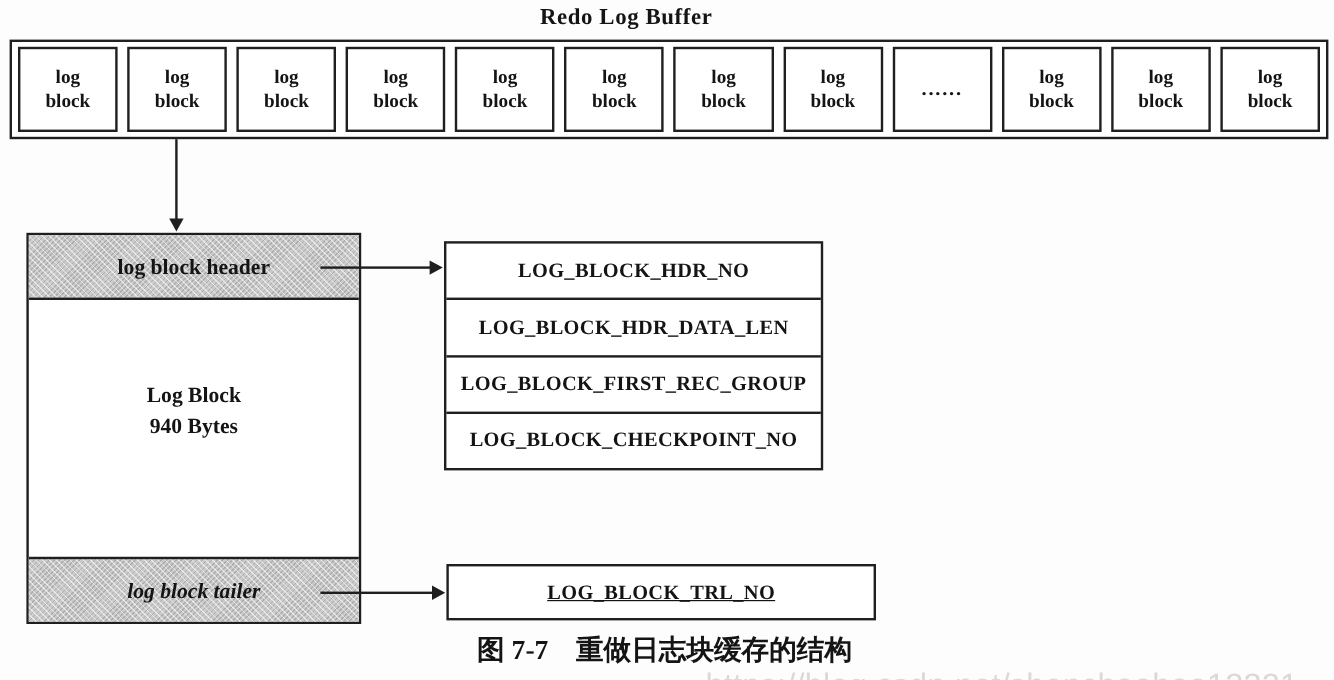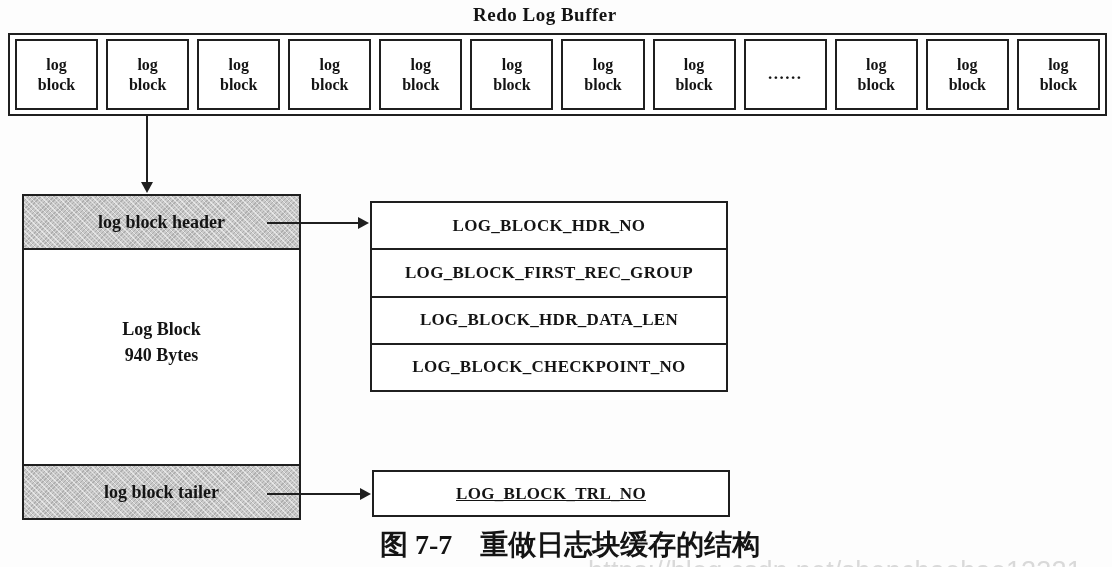--- a/index.html
+++ b/index.html
@@ -20,21 +20,21 @@
     position: relative;
     width: 1112px;
     height: 567px;
     overflow: hidden;
     background: var(--background);
   }
 
   
   .diagram-title {
     position: absolute;
-    left: 473px;
+    left: 450px;
     top: 4px;
     font-size: 19px;
     font-weight: 700;
     letter-spacing: 0.5px;
     white-space: nowrap;
   }
 
   
   .strip {
     position: absolute;
@@ -129,28 +129,29 @@
     text-align: center;
   }
   .lb-tailer {
     height: 54px;
     border-top: 2px solid var(--border);
     display: flex;
     align-items: center;
     justify-content: center;
     font-size: 18px;
     font-weight: 700;
+    font-style: italic;
   }
 
   
   .header-fields {
     position: absolute;
     left: 370px;
     top: 201px;
-    width: 358px;
+    width: 316px;
     height: 191px;
     border: 2px solid var(--border);
     display: flex;
     flex-direction: column;
     background: #fff;
   }
   .field-row {
     flex: 1 1 0;
     border-bottom: 2px solid var(--border);
     display: flex;
@@ -178,22 +179,22 @@
     background: #fff;
     text-decoration: underline;
   }
 
   
   .caption {
     position: absolute;
     left: 380px;
     top: 526px;
     width: 330px;
-    text-align: left;
-    font-size: 28px;
+    text-align: right;
+    font-size: 23px;
     font-weight: 700;
     white-space: nowrap;
     z-index: 2;
   }
   .watermark {
     position: absolute;
     left: 588px;
     top: 556px;
     font-family: "Liberation Sans", "DejaVu Sans", sans-serif;
     font-size: 27px;
@@ -259,22 +260,22 @@
       <span>940 Bytes</span>
     </div>
     <div class="lb-tailer shaded">log block tailer</div>
   </div>
 
   <div class="hline" style="left:267px; top:222px; width:92px;"></div>
   <div class="head-right" style="left:358px; top:217px;"></div>
 
   <div class="header-fields">
     <div class="field-row">LOG_BLOCK_HDR_NO</div>
+    <div class="field-row">LOG_BLOCK_HDR_DATA_LEN</div>
     <div class="field-row">LOG_BLOCK_FIRST_REC_GROUP</div>
-    <div class="field-row">LOG_BLOCK_HDR_DATA_LEN</div>
     <div class="field-row">LOG_BLOCK_CHECKPOINT_NO</div>
   </div>
 
   <div class="hline" style="left:267px; top:493px; width:94px;"></div>
   <div class="head-right" style="left:360px; top:488px;"></div>
 
   <div class="trl-box">LOG_BLOCK_TRL_NO</div>
 
   <div class="caption">图 7-7　重做日志块缓存的结构</div>
   <div class="watermark">https://blog.csdn.net/shenchaohao12321</div>

